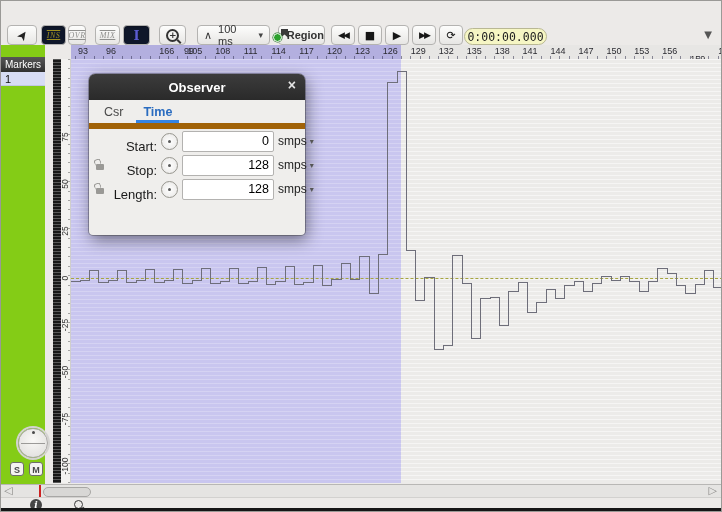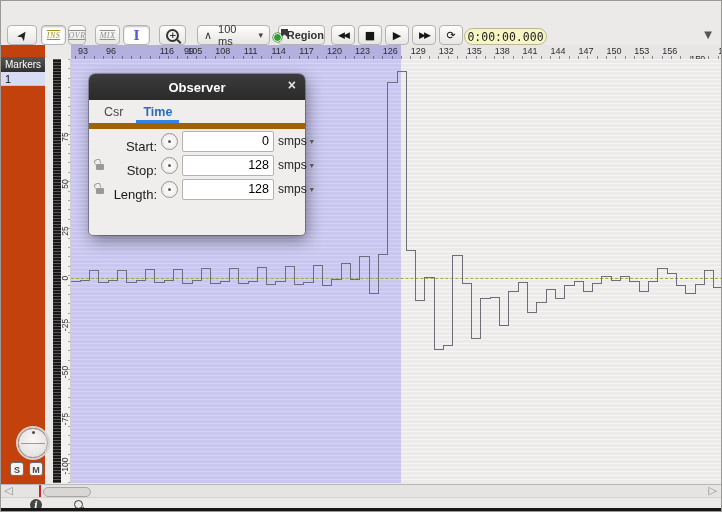--- a/index.html
+++ b/index.html
@@ -13,21 +13,21 @@
   
   .menubar { position:absolute; left:0; top:0; width:100%; height:22px;
     background:#eceae8; border-bottom:1px solid #d8d6d4; display:flex; align-items:center; padding-left:3px; box-sizing:border-box;}
   .menu-item { font-size:13px; color:#1a1a1a; padding:2px 9px; }
 
   
   .toolbar { position:absolute; left:0; top:22px; width:100%; height:22px; background:#eceae8; }
   .tbtn { position:absolute; top:2px; height:20px; box-sizing:border-box;
     background:linear-gradient(#fdfdfc,#e7e6e4); border:1px solid #b4b3b1; border-radius:4px;
     display:flex; align-items:center; justify-content:center; color:#333; }
-  .tbtn.pressed { background:#ffffff; box-shadow:inset 0 1px 2px rgba(0,0,0,.25); }
+  .tbtn.pressed { background:#0f172a; box-shadow:inset 0 1px 2px rgba(0,0,0,.25); }
   .cursor-glyph { font-size:13px; transform:rotate(-55deg); color:#222; }
   .mode-label { font:italic 8px "Liberation Serif",serif; letter-spacing:.5px; text-decoration:overline underline; color:#8f8f8d; }
   .mode-active .mode-label { color:#a09020; }
   .ibeam-glyph { font:bold 13px "DejaVu Serif",serif; color:#5b5bd0; }
   .mag { position:relative; width:9px; height:9px; border:2px solid #333; border-radius:50%; }
   .mag::after { content:""; position:absolute; width:2px; height:5px; background:#333; transform:rotate(-45deg); bottom:-4px; right:-3px; }
   .mag .plus { position:absolute; font:bold 9px/9px "DejaVu Sans",sans-serif; left:1px; top:0; color:#333; }
   .combo { justify-content:space-between; padding:0 6px; font-size:11px; }
   .combo .lam { font-size:11px; margin-right:6px; }
   .combo .arr { font-size:9px; color:#444; margin-left:8px; }
@@ -45,21 +45,21 @@
   .overflow-arrow { position:absolute; right:9px; top:6px; font-size:10px; color:#555; }
 
   
   .ruler { position:absolute; left:70px; top:44px; width:652px; height:14px; background:#e7e6e4; overflow:hidden; }
   .ruler-sel { position:absolute; left:0; top:0; width:330px; height:100%; background:#b3afdf; }
   .ruler-label { position:absolute; top:1px; font-size:9px; color:#2a2a30; transform:translateX(-50%); }
   .ruler-ticks { position:absolute; left:4px; right:0; bottom:0; height:3px;
     background:repeating-linear-gradient(to right, rgba(40,40,70,.5) 0 1px, transparent 1px 9.314px); }
 
   
-  .side { position:absolute; left:0; top:44px; width:44px; height:439px; background:#c2410c; }
+  .side { position:absolute; left:0; top:44px; width:44px; height:439px; background:#84cc16; }
   .side-header { position:absolute; left:0; top:12px; width:100%; height:15px;
     background:linear-gradient(#565656,#303030); color:#fff; font-size:10px; line-height:15px; padding-left:4px; box-sizing:border-box; }
   .marker-item { position:absolute; left:0; top:27px; width:100%; height:14px; background:#d7dcf4;
     border-bottom:1px solid #c2c7e2; font-size:11px; line-height:14px; padding-left:4px; box-sizing:border-box; color:#111; }
   .knob { position:absolute; left:17px; top:383px; width:28px; height:28px; border-radius:50%;
     border:1px solid #a9a8a6; background:radial-gradient(circle at 50% 40%, #f9f8f6, #dddcda); box-shadow:0 0 0 2px #d4d3d1; }
   .knob::after { content:""; position:absolute; left:2px; right:2px; top:50%; height:1px; background:#9b9a98; }
   .knob::before { content:""; position:absolute; left:50%; top:2px; width:3px; height:3px; margin-left:-1.5px; border-radius:50%; background:#4a4a4a; }
   .sm-btn { position:absolute; top:417px; width:14px; height:14px; border:1.5px solid #6f6e6c; border-radius:3px;
     background:#f4f3f1; font-size:9px; font-weight:bold; color:#4a4a4a; text-align:center; line-height:14px; box-sizing:border-box; }
@@ -178,21 +178,21 @@
     <div class="time-display">0:00:00.000</div>
     <span class="icon overflow-arrow">▼</span>
   </div>
 
   <div class="ruler" id="ruler">
     <div class="ruler-sel"></div>
     <div class="ruler-ticks"></div>
   <div class="ruler-label" style="left: 12px;">93</div>
       <div class="ruler-label" style="left: 39.943px;">96</div>
       <div class="ruler-label" style="left: 82px; margin-left: 36px;">99</div>
-      <div class="ruler-label" style="left: 95.829px;">116</div>
+      <div class="ruler-label" style="left: 95.829px;">166</div>
       <div class="ruler-label" style="left: 123.772px;">105</div>
       <div class="ruler-label" style="left: 151.715px;">108</div>
       <div class="ruler-label" style="left: 179.658px;">111</div>
       <div class="ruler-label" style="left: 207.601px;">114</div>
       <div class="ruler-label" style="left: 235.544px;">117</div>
       <div class="ruler-label" style="left: 263.487px;">120</div>
       <div class="ruler-label" style="left: 291.43px;">123</div>
       <div class="ruler-label" style="left: 319.373px;">126</div>
       <div class="ruler-label" style="left: 347.316px;">129</div>
       <div class="ruler-label" style="left: 375.259px;">132</div>

